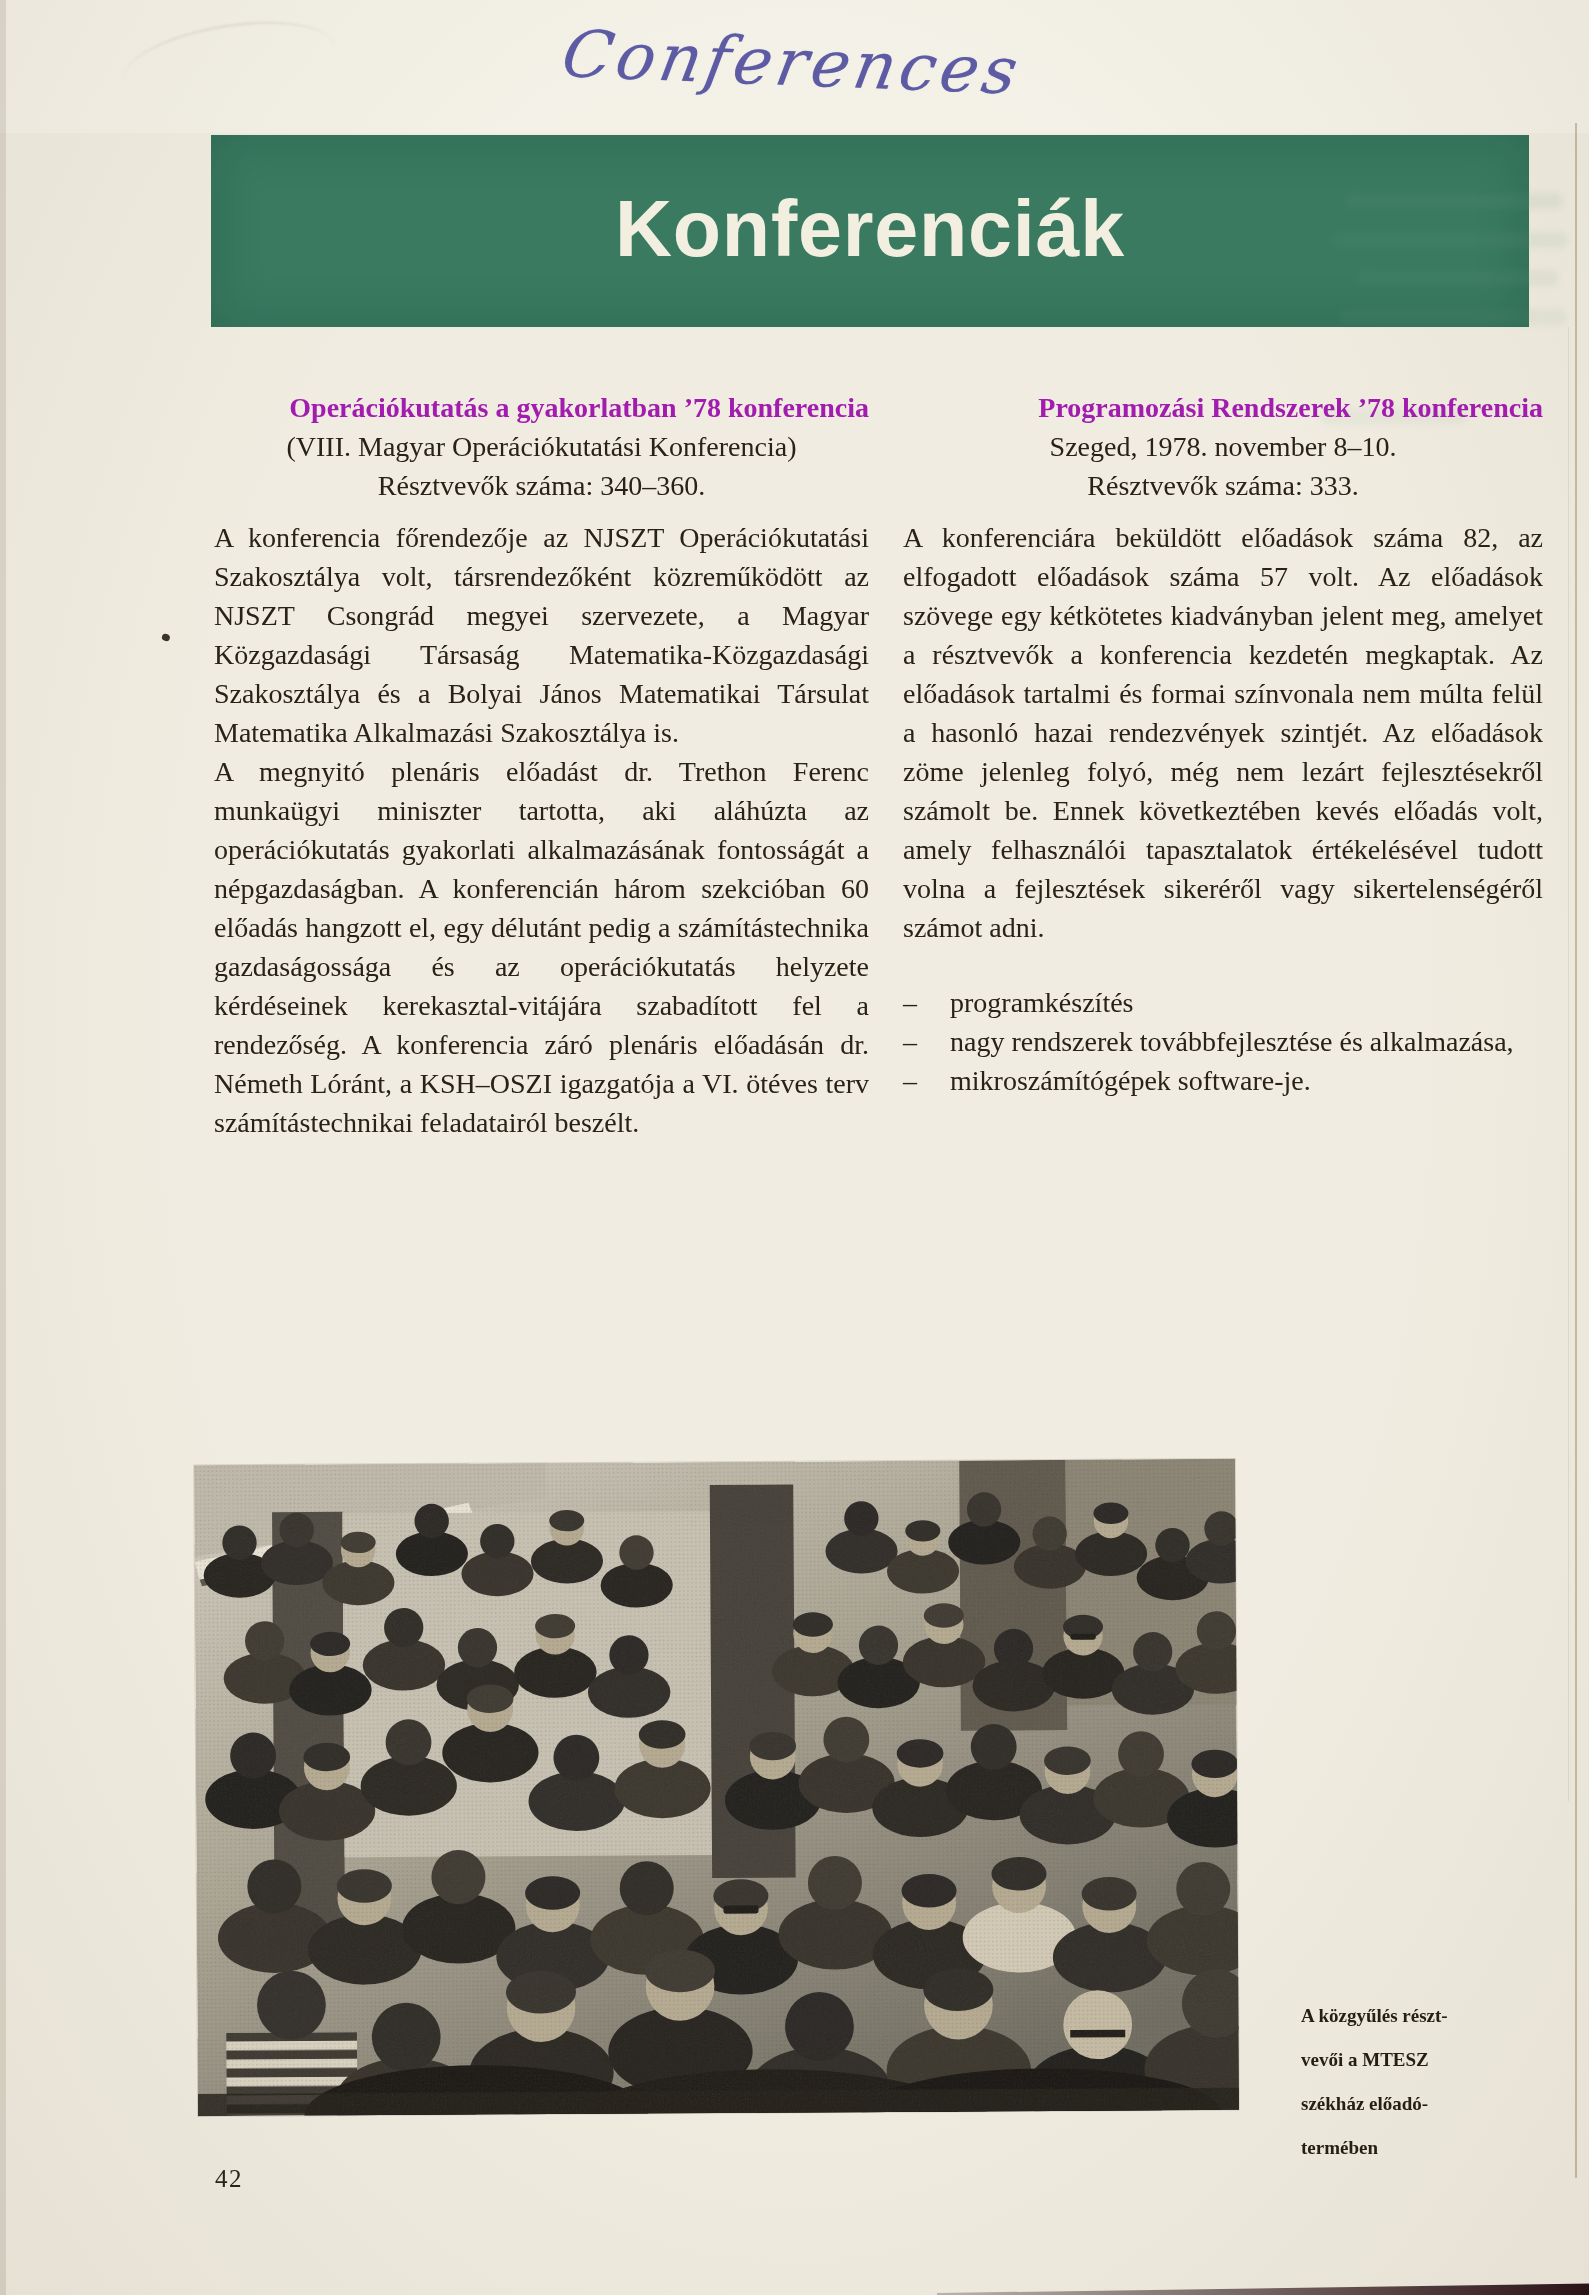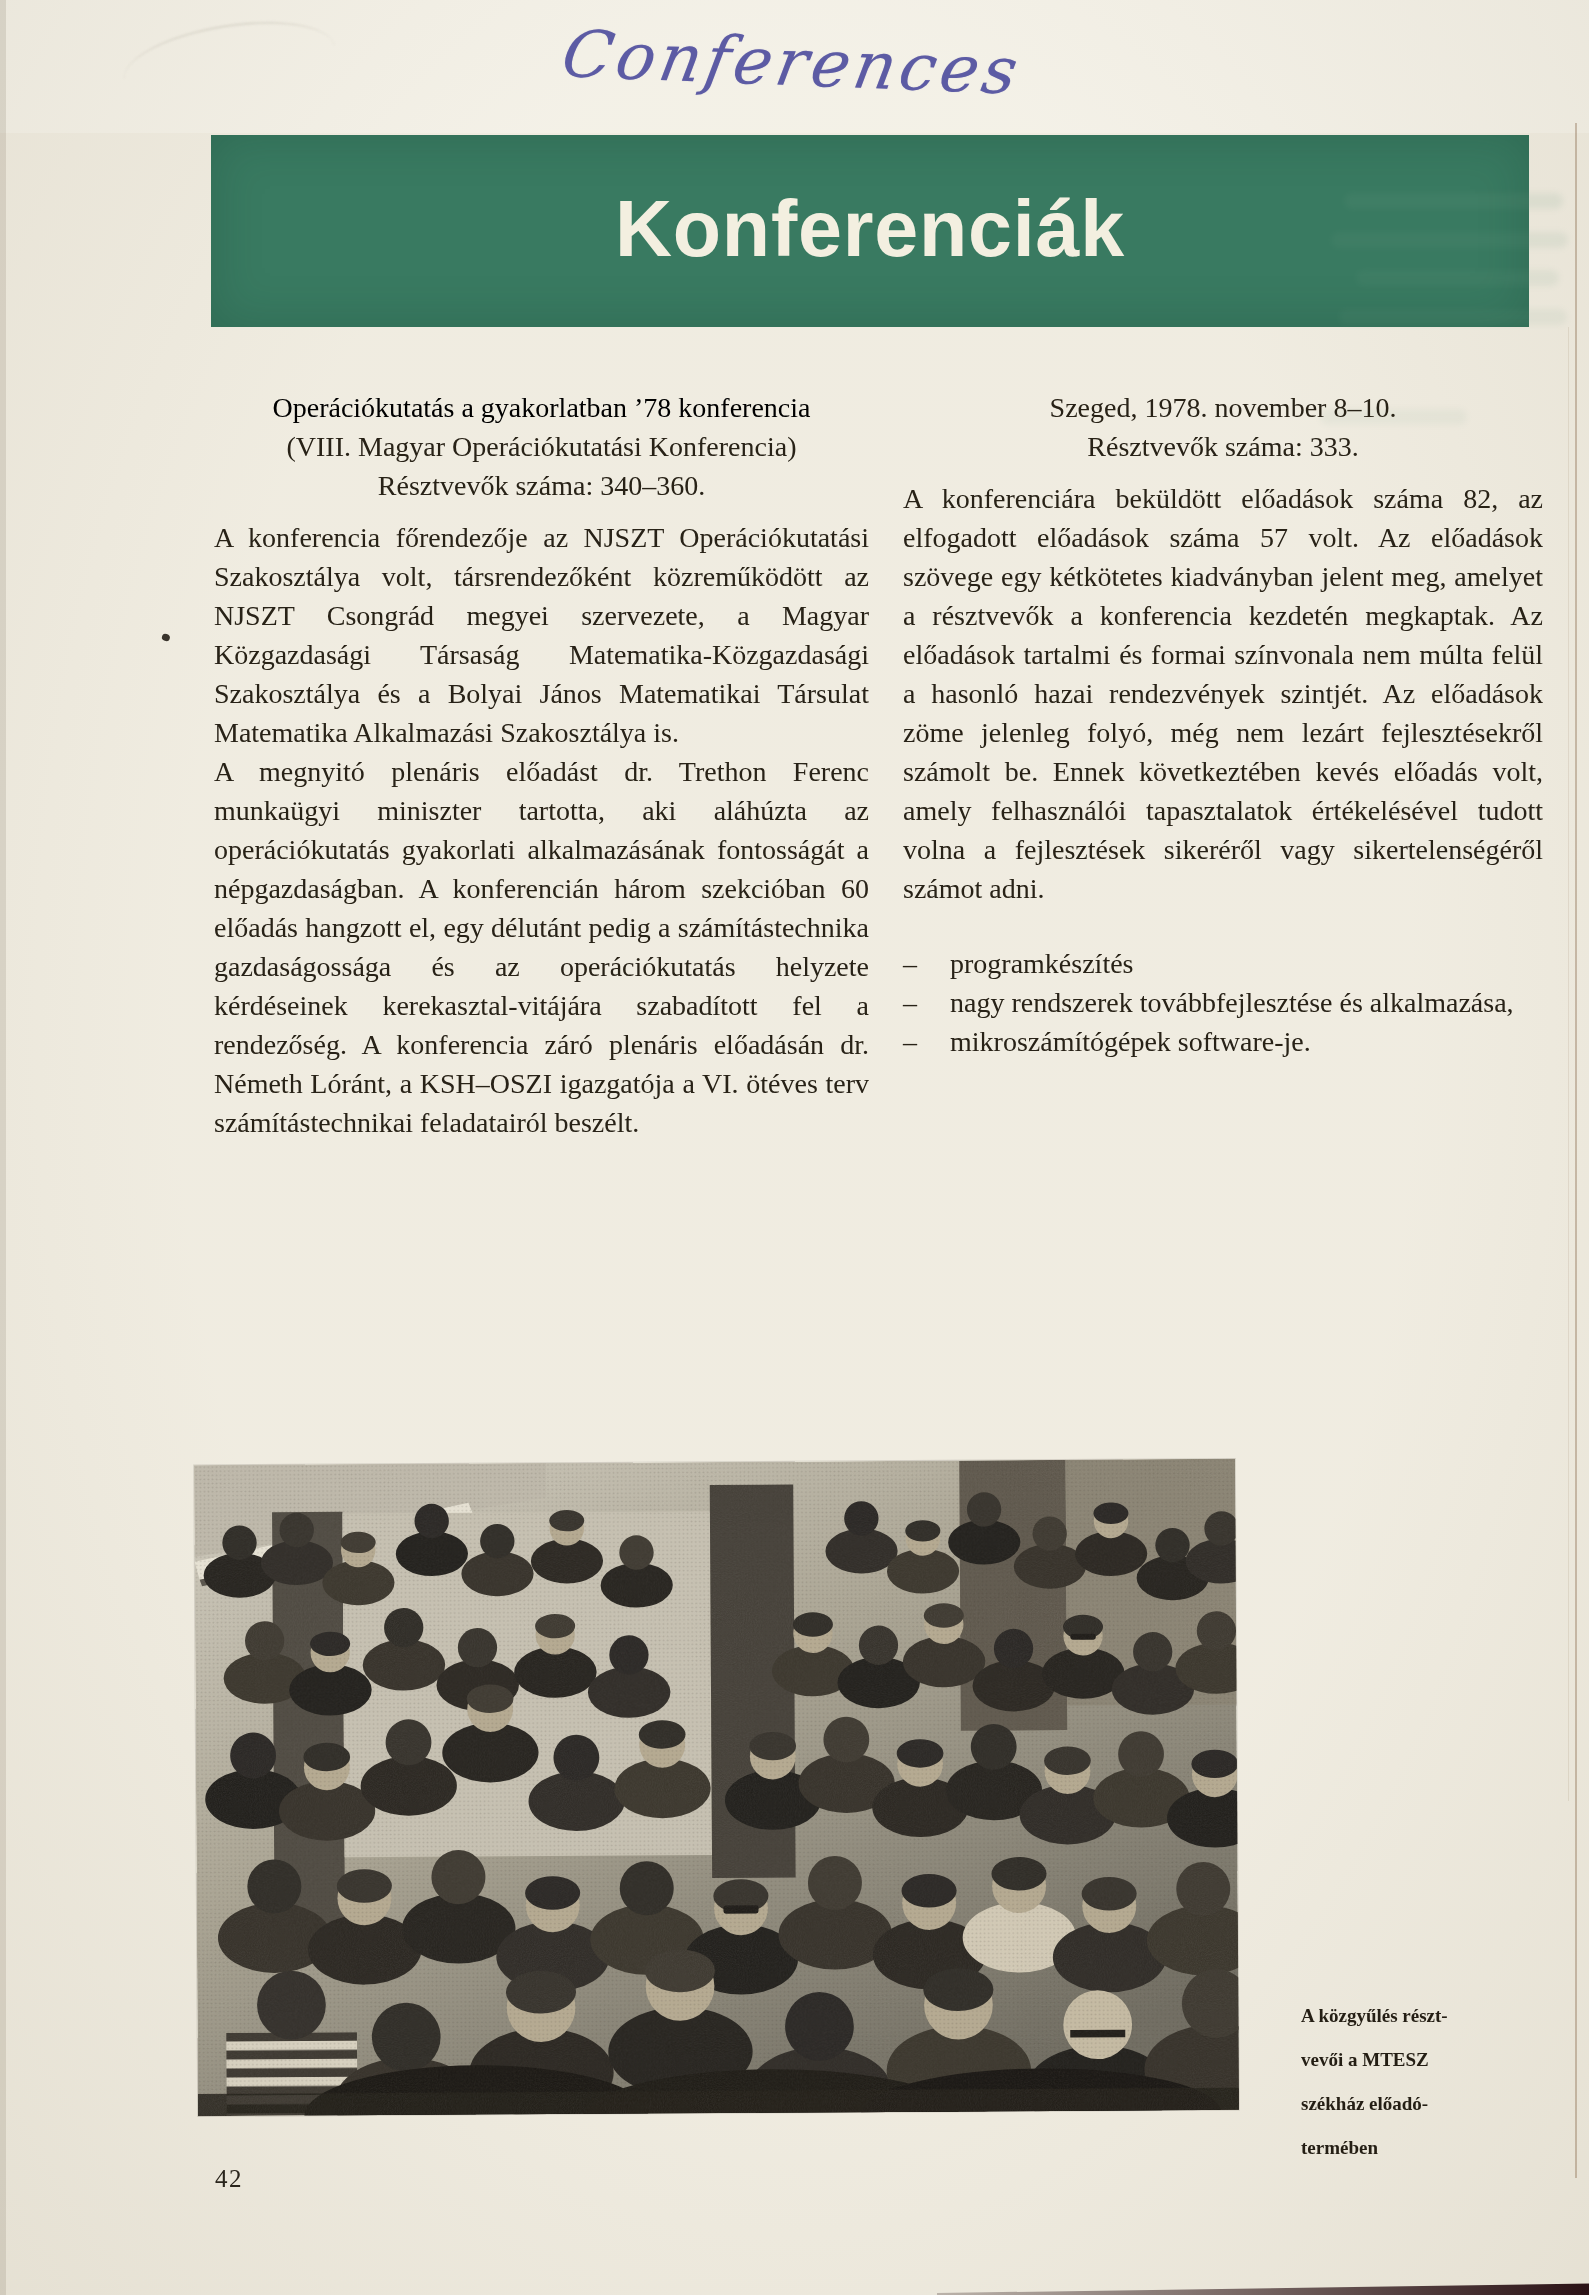--- a/index.html
+++ b/index.html
@@ -61,21 +61,21 @@
   .g5{left:1320px;top:409px;width:147px;opacity:0.07;}
 
   
   .column{
     position:absolute;top:388px;
     font-size:28px;line-height:39px;text-align:justify;
     color:#282217;
   }
   .col-left{left:214px;width:655px;}
   .col-right{left:903px;width:640px;}
-  .art-title{font-weight:normal;margin:0;text-align:center;color:#000000;}
+  .art-title{font-weight:bold;margin:0;text-align:right;color:#a21caf;}
   .art-line{margin:0;text-align:center;}
   .column p{margin:0;}
   .para-gap{margin-top:13px !important;}
   .para-gap-big{margin-top:46px !important;}
   .topic-list{margin-top:36px;}
   .topic{display:flex;}
   .topic .dash{width:47px;flex:0 0 47px;}
   .topic .topic-text{flex:1;text-align:justify;}
   .speck{position:absolute;left:162px;top:634px;width:8.2px;height:6.5px;background:#3a342c;border-radius:45% 55% 50% 50%;transform:rotate(20deg);}
 
@@ -119,20 +119,21 @@
 
 <div class="column col-left">
   <p class="art-title">Operációkutatás a gyakorlatban ’78 konferencia</p>
   <p class="art-line">(VIII. Magyar Operációkutatási Konferencia)</p>
   <p class="art-line">Résztvevők száma: 340–360.</p>
   <p class="para-gap">A konferencia főrendezője az NJSZT Operációkutatási Szakosztálya volt, társrendezőként közreműködött az NJSZT Csongrád megyei szervezete, a Magyar Közgazdasági Társaság Matematika-Közgazdasági Szakosztálya és a Bolyai János Matematikai Társulat Matematika Alkalmazási Szakosztálya is.</p>
   <p>A megnyitó plenáris előadást dr. Trethon Ferenc munkaügyi miniszter tartotta, aki aláhúzta az operációkutatás gyakorlati alkalmazásának fontosságát a népgazdaságban. A konferencián három szekcióban 60 előadás hangzott el, egy délutánt pedig a számítástechnika gazdaságossága és az operációkutatás helyzete kérdéseinek kerekasztal-vitájára szabadított fel a rendezőség. A konferencia záró plenáris előadásán dr. Németh Lóránt, a KSH–OSZI igazgatója a VI. ötéves terv számítástechnikai feladatairól beszélt.</p>
 </div>
 
 <div class="column col-right">
+  <p class="art-title">Programozási Rendszerek ’78 konferencia</p>
   <p class="art-line">Szeged, 1978. november 8–10.</p>
   <p class="art-line">Résztvevők száma: 333.</p>
   <p class="para-gap">A konferenciára beküldött előadások száma 82, az elfogadott előadások száma 57 volt. Az előadások szövege egy kétkötetes kiadványban jelent meg, amelyet a résztvevők a konferencia kezdetén megkaptak. Az előadások tartalmi és formai színvonala nem múlta felül a hasonló hazai rendezvények szintjét. Az előadások zöme jelenleg folyó, még nem lezárt fejlesztésekről számolt be. Ennek következtében kevés előadás volt, amely felhasználói tapasztalatok értékelésével tudott volna a fejlesztések sikeréről vagy sikertelenségéről számot adni.</p>
   <div class="topic-list">
     <div class="topic">
       <span class="dash">–</span>
       <span class="topic-text">programkészítés</span>
     </div>
     <div class="topic">
       <span class="dash">–</span>

